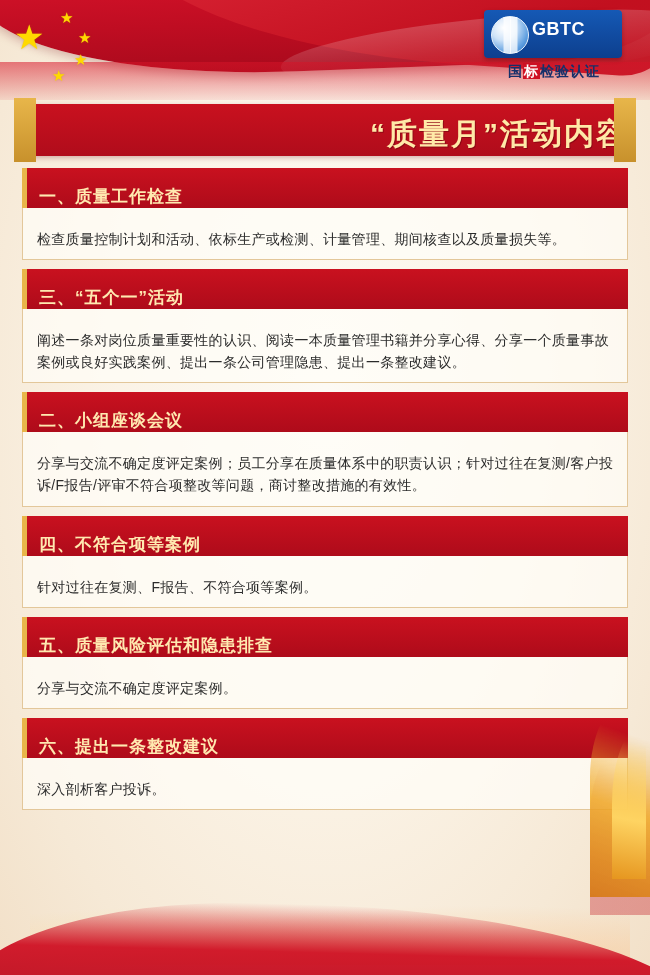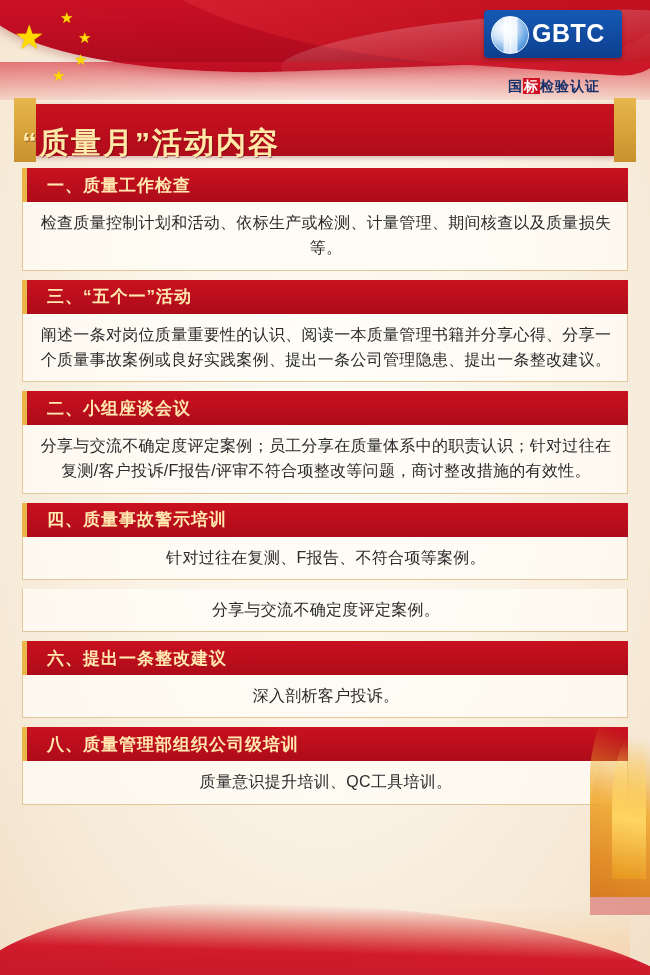--- a/index.html
+++ b/index.html
@@ -119,26 +119,26 @@
     background:
       linear-gradient(to bottom, transparent 24%, rgba(255,255,255,.7) 25%, transparent 26%),
       linear-gradient(to bottom, transparent 49%, rgba(255,255,255,.8) 50%, transparent 51%),
       linear-gradient(to bottom, transparent 74%, rgba(255,255,255,.7) 75%, transparent 76%);
   }
   .logo-text {
     position: absolute;
     left: 48px; top: 9px;
     font-family: "Liberation Sans", sans-serif;
     font-weight: bold;
-    font-size: 25px;
+    font-size: 18px;
     letter-spacing: .5px;
     color: #ffffff;
   }
   .logo-sub {
-    margin-top: 20px;
+    margin-top: 5px;
     font-size: 14px;
     font-weight: bold;
     color: #16306a;
     letter-spacing: 1px;
   }
   .logo-sub .hl {
     background: #cf1124;
     color: #fff;
     padding: 0 1px;
   }
@@ -161,66 +161,65 @@
   }
   .title-bar::after {
     content: "";
     position: absolute;
     right: -8px; top: -6px;
     width: 22px; height: 64px;
     background: linear-gradient(180deg, #e8b64a 0%, #c8912c 100%);
   }
   .title-text {
     position: absolute;
-    left: 0; right: 0; top: 13px;
+    left: 0; right: 0; top: 4px;
     height: 52px;
     line-height: 52px;
-    text-align: left;
+    text-align: right;
     color: #ffe9a8;
     font-size: 30px;
     font-weight: bold;
     letter-spacing: 2px;
     text-shadow: 1px 1px 0 rgba(90,0,10,.45);
   }
 
   
   .content {
     position: absolute;
     left: 22px; top: 168px;
     width: 606px;
   }
   .section {
     margin-bottom: 9px;
   }
   .sec-head {
-    height: 34px;
+    height: 40px;
     background: linear-gradient(180deg, #c9111f 0%, #ae0b1a 100%);
     border-left: 5px solid #e8b64a;
     display: flex;
-    align-items: center;
-    padding-left: 20px;
+    align-items: flex-end;
+    padding-left: 12px;
     box-sizing: border-box;
   }
   .sec-head-text {
     color: #ffe9b0;
     font-size: 17px;
     font-weight: bold;
     letter-spacing: 1px;
   }
   .sec-body {
     border: 1px solid #e3c79a;
     border-top: none;
     background: rgba(255,253,248,.72);
-    padding: 8px 12px 9px 14px;
+    padding: 20px 12px 9px 14px;
     box-sizing: border-box;
-    font-size: 16px;
+    font-size: 14px;
     line-height: 1.58;
     color: #2b2b2b;
     letter-spacing: .3px;
-    text-align: center;
   }
 
   
   .bottom-deco {
     position: absolute;
     left: 0; bottom: 0;
     width: 650px; height: 110px;
     overflow: hidden;
     pointer-events: none;
   }
@@ -318,43 +317,40 @@
 
     <div class="section">
       <div class="sec-head">
         <span class="sec-head-text">二、小组座谈会议</span>
       </div>
       <div class="sec-body">分享与交流不确定度评定案例；员工分享在质量体系中的职责认识；针对过往在复测/客户投诉/F报告/评审不符合项整改等问题，商讨整改措施的有效性。</div>
     </div>
 
     <div class="section">
       <div class="sec-head">
-        <span class="sec-head-text">四、质量事故警示培训</span>
+        <span class="sec-head-text">四、不符合项等案例</span>
       </div>
       <div class="sec-body">针对过往在复测、F报告、不符合项等案例。</div>
     </div>
 
     <div class="section">
+      <div class="sec-head">
+        <span class="sec-head-text">五、质量风险评估和隐患排查</span>
+      </div>
       <div class="sec-body">分享与交流不确定度评定案例。</div>
     </div>
 
     <div class="section">
       <div class="sec-head">
         <span class="sec-head-text">六、提出一条整改建议</span>
       </div>
       <div class="sec-body">深入剖析客户投诉。</div>
     </div>
 
 
-    <div class="section">
-      <div class="sec-head">
-        <span class="sec-head-text">八、质量管理部组织公司级培训</span>
-      </div>
-      <div class="sec-body">质量意识提升培训、QC工具培训。</div>
-    </div>
 
   </div>
 
   <div class="side-red"></div>
   <div class="side-gold"></div>
   <div class="side-gold2"></div>
   <div class="bottom-deco">
     <div class="bottom-swirl"></div>
     <div class="bottom-red"></div>
   </div>

